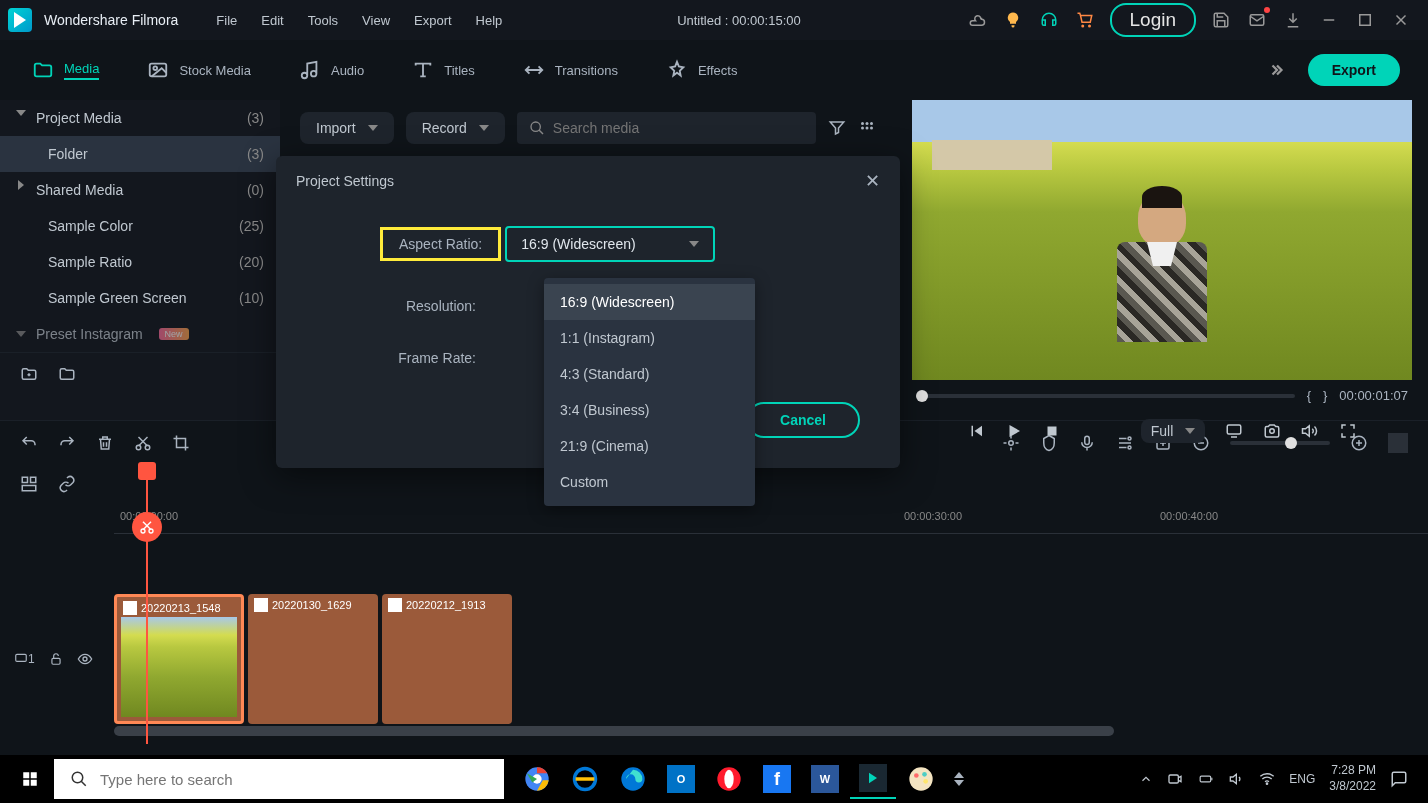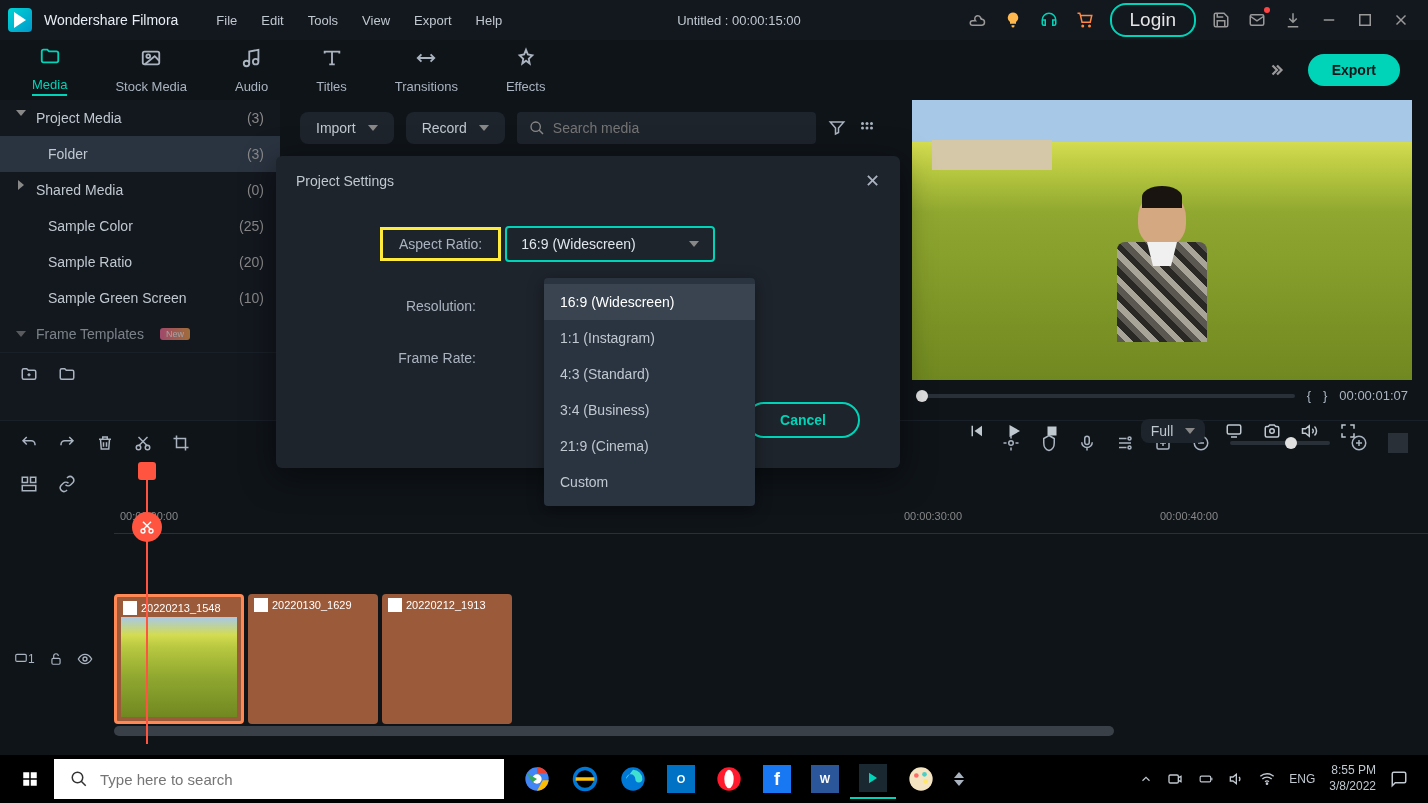--- a/index.html
+++ b/index.html
@@ -8,21 +8,21 @@
 .app-logo{width:24px;height:24px;background:linear-gradient(135deg,#00d4d4,#0099cc);border-radius:4px;display:flex;align-items:center;justify-content:center}
 .app-name{color:#e8eef5;font-size:14px;margin-left:8px;margin-right:24px}
 .menu-item{padding:4px 10px;font-size:13px;color:#c0c8d0;cursor:pointer}
 .title-center{flex:1;text-align:center;font-size:13px;color:#c0c8d0}
 .title-icons{display:flex;align-items:center;gap:14px;margin-right:8px}
 .icon-btn{width:22px;height:22px;display:flex;align-items:center;justify-content:center;cursor:pointer;color:#999}
 .icon-btn svg{width:18px;height:18px}
 .login-btn{border:2px solid #00d4b8;color:#e5e5e5;padding:4px 18px;border-radius:16px;font-size:19px;font-weight:400;cursor:pointer;background:transparent}
 
 .tabs-row{height:60px;background:#0f1419;display:flex;align-items:center;padding:0 8px;gap:0}
-.tab{display:flex;flex-direction:column;align-items:center;gap:10px;padding:6px 24px;cursor:pointer;color:#aab4c0;font-size:13px}
+.tab{display:flex;flex-direction:row;align-items:center;gap:10px;padding:6px 24px;cursor:pointer;color:#aab4c0;font-size:13px}
 .tab.active{color:#00d4b8}
 .tab.active .tab-label{border-bottom:2px solid #00d4b8;padding-bottom:2px}
 .tab svg{width:22px;height:22px}
 .export-area{margin-left:auto;margin-right:20px;display:flex;align-items:center;gap:20px}
 .export-btn{background:#00d4b8;color:#0f1419;font-weight:700;padding:8px 24px;border-radius:20px;border:none;font-size:14px;cursor:pointer}
 
 .main-area{display:flex;height:320px}
 .left-panel{width:280px;background:#13171e}
 .media-row{display:flex;align-items:center;justify-content:space-between;padding:10px 16px;font-size:14px;cursor:pointer}
 .media-row.selected{background:#2a3340}
@@ -255,21 +255,21 @@
         <span>Sample Ratio</span>
         <span class="media-count">(20)</span>
       </div>
     <div class="media-row" style="padding-left:48px">
         <span>Sample Green Screen</span>
         <span class="media-count">(10)</span>
       </div>
     <div class="media-row" style="opacity:0.6">
         <span style="display:flex;gap:10px;align-items:center">
           <span class="chevron" style="transform:rotate(0deg)"></span>
-          <span>Frame Templates</span>
+          <span>Preset Instagram</span>
           <span class="new-badge">New</span>
         </span>
       </div>
     <div class="media-actions">
       <svg viewBox="0 0 24 24" width="18" height="18" fill="none" stroke="#aab4c0" stroke-width="2">
           <path d="M3 7a2 2 0 012-2h4l2 2h8a2 2 0 012 2v8a2 2 0 01-2 2H5a2 2 0 01-2-2V7z"></path>
           <path d="M12 11v4m-2-2h4"></path>
         </svg>
       <svg viewBox="0 0 24 24" width="18" height="18" fill="none" stroke="#aab4c0" stroke-width="2">
           <path d="M3 7a2 2 0 012-2h4l2 2h8a2 2 0 012 2v8a2 2 0 01-2 2H5a2 2 0 01-2-2V7z"></path>
@@ -610,20 +610,20 @@
       </svg>
     <svg width="16" height="16" viewBox="0 0 24 24" fill="none" stroke="currentColor" stroke-width="2">
         <path d="M11 5L6 9H2v6h4l5 4V5zM15 9a4 4 0 010 6"></path>
       </svg>
     <svg width="16" height="16" viewBox="0 0 24 24" fill="none" stroke="currentColor" stroke-width="2">
         <path d="M2 8a15 15 0 0120 0M5 12a10 10 0 0114 0M9 16a5 5 0 016 0"></path>
         <circle cx="12" cy="19" r="1" fill="currentColor"></circle>
       </svg>
     <span>ENG</span>
     <div class="task-time">
-      <div>8:55 PM</div>
+      <div>7:28 PM</div>
       <div>3/8/2022</div>
     </div>
     <svg width="18" height="18" viewBox="0 0 24 24" fill="none" stroke="currentColor" stroke-width="2">
         <path d="M21 15a2 2 0 01-2 2H7l-4 4V5a2 2 0 012-2h14a2 2 0 012 2z"></path>
       </svg>
   </div>
 </div>
 
 </body></html>

